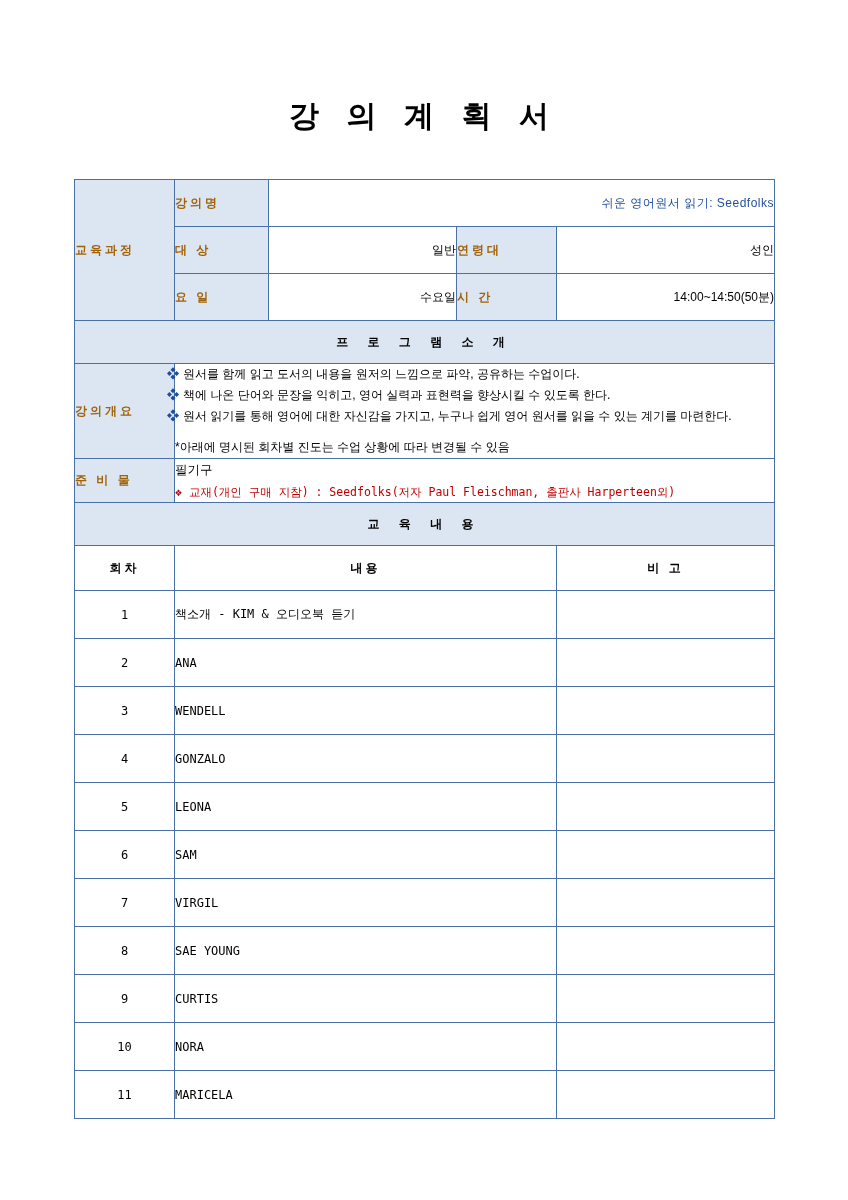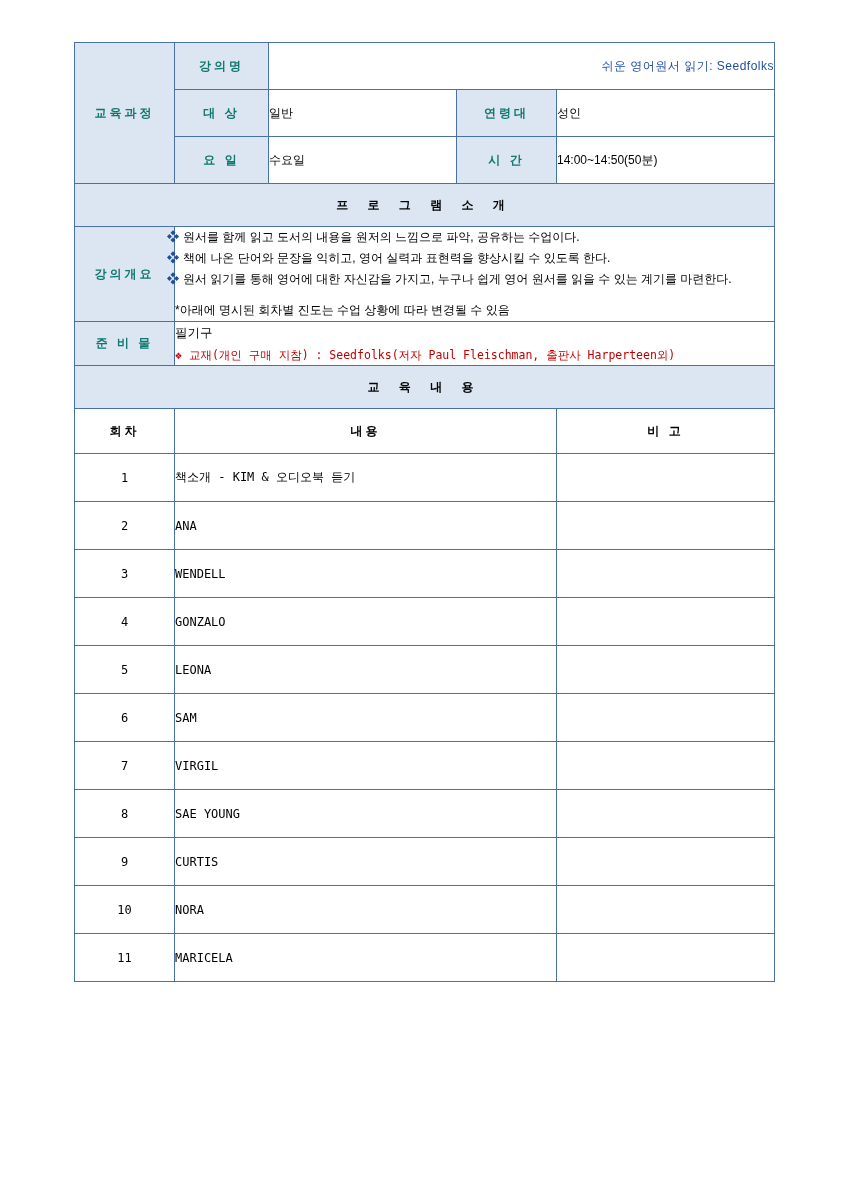--- a/index.html
+++ b/index.html
@@ -40,36 +40,36 @@
     table-layout: fixed;
   }
   table.sheet td {
     border: 1px solid #4a70a8;
     padding: 0;
     vertical-align: middle;
     font-size: 12px;
   }
   .cell-head-sm {
     background: #dce6f2;
-    text-align: center;
+    text-align: left;
     font-weight: bold;
     font-size: 13.5px;
     letter-spacing: 3px;
-    color: #0f766e;
+    color: #a16207;
   }
   .cell-band {
     background: #dce6f2;
     text-align: center;
     font-weight: bold;
     font-size: 15px;
     letter-spacing: 8px;
     height: 42px;
   }
   .cell-value {
-    text-align: left;
+    text-align: right;
     font-size: 12.5px;
     height: 46px;
   }
   .course-title {
     text-align: right;
     color: #1f4e9c;
     font-size: 15px;
     height: 46px;
     letter-spacing: 0.5px;
   }
@@ -131,20 +131,21 @@
     font-size: 13px;
     letter-spacing: 3px;
     height: 44px;
   }
 </style>
 </head>
 <body>
 
 <div class="page">
 
+  <div class="doc-title">강 의 계 획 서</div>
 
   <table class="sheet">
     <colgroup>
       <col style="width:100px">
       <col style="width:94px">
       <col style="width:188px">
       <col style="width:100px">
       <col style="width:218px">
     </colgroup>
     <tbody>

